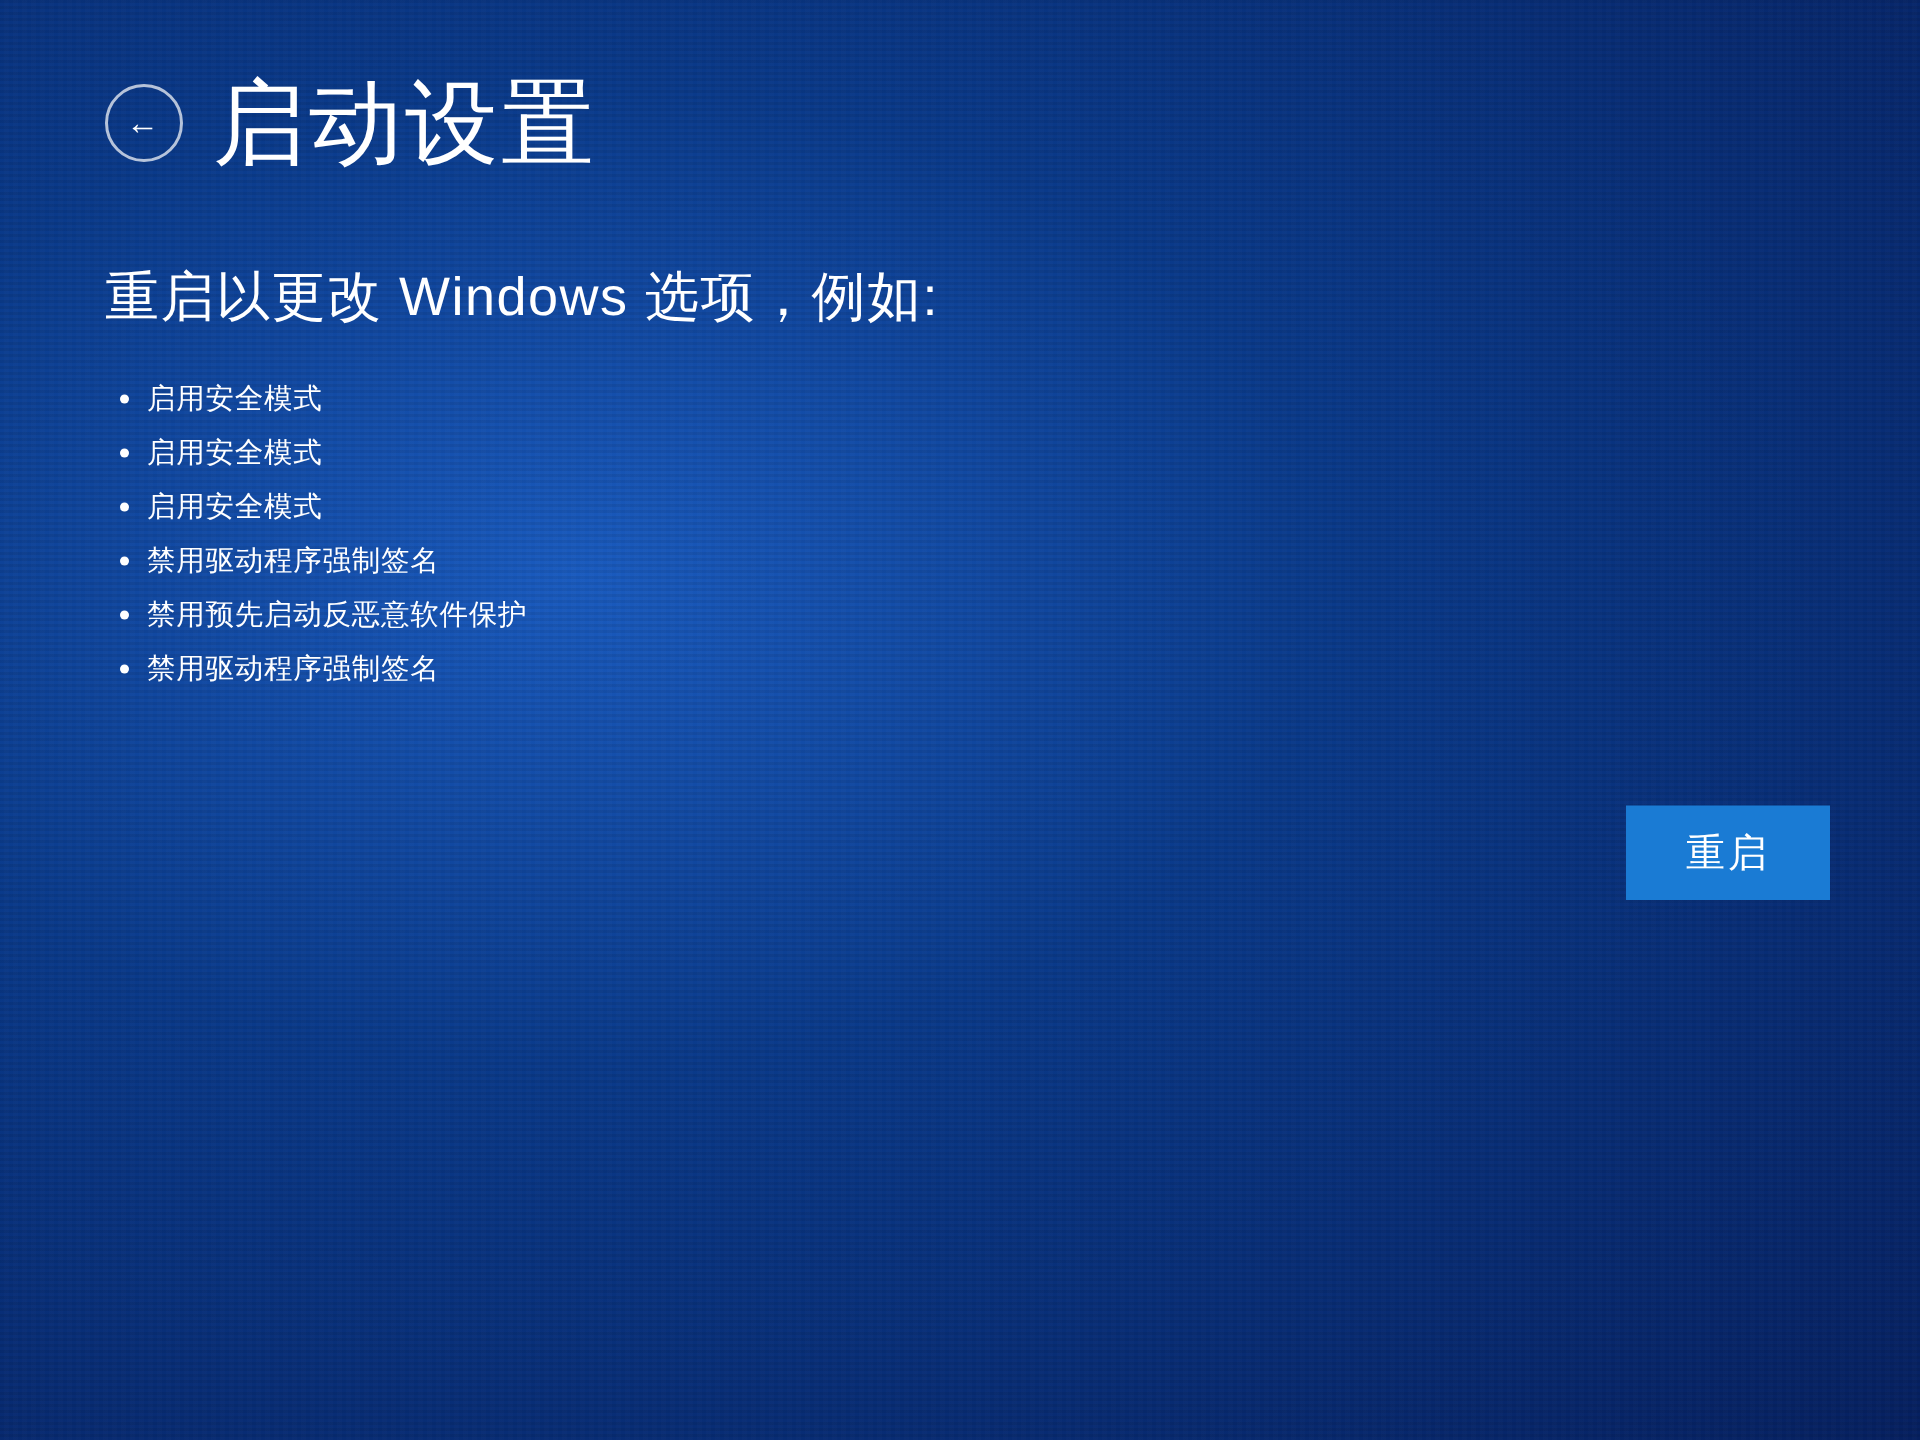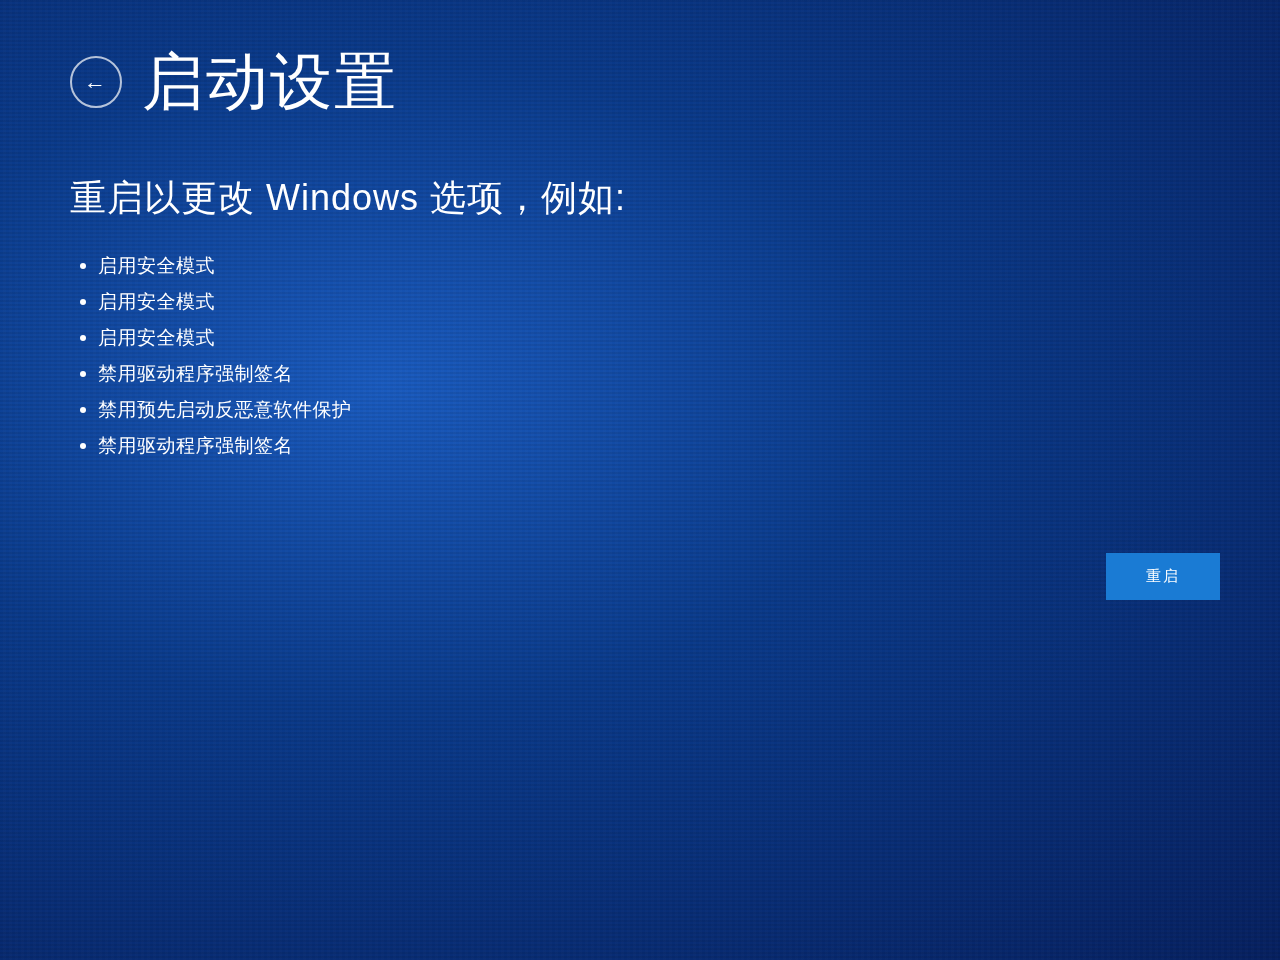--- a/index.html
+++ b/index.html
@@ -123,21 +123,21 @@
     .restart-button-container {
       position: absolute;
       bottom: 360px;
       right: 60px;
     }
 
     .restart-button {
       background: #1a7bd4;
       border: none;
       color: white;
-      font-size: 15px;
+      font-size: 26px;
       font-family: 'Microsoft YaHei', 'SimHei', sans-serif;
       font-weight: 400;
       padding: 14px 40px;
       cursor: pointer;
       letter-spacing: 2px;
     }
   </style>
 </head>
 <body>
 

